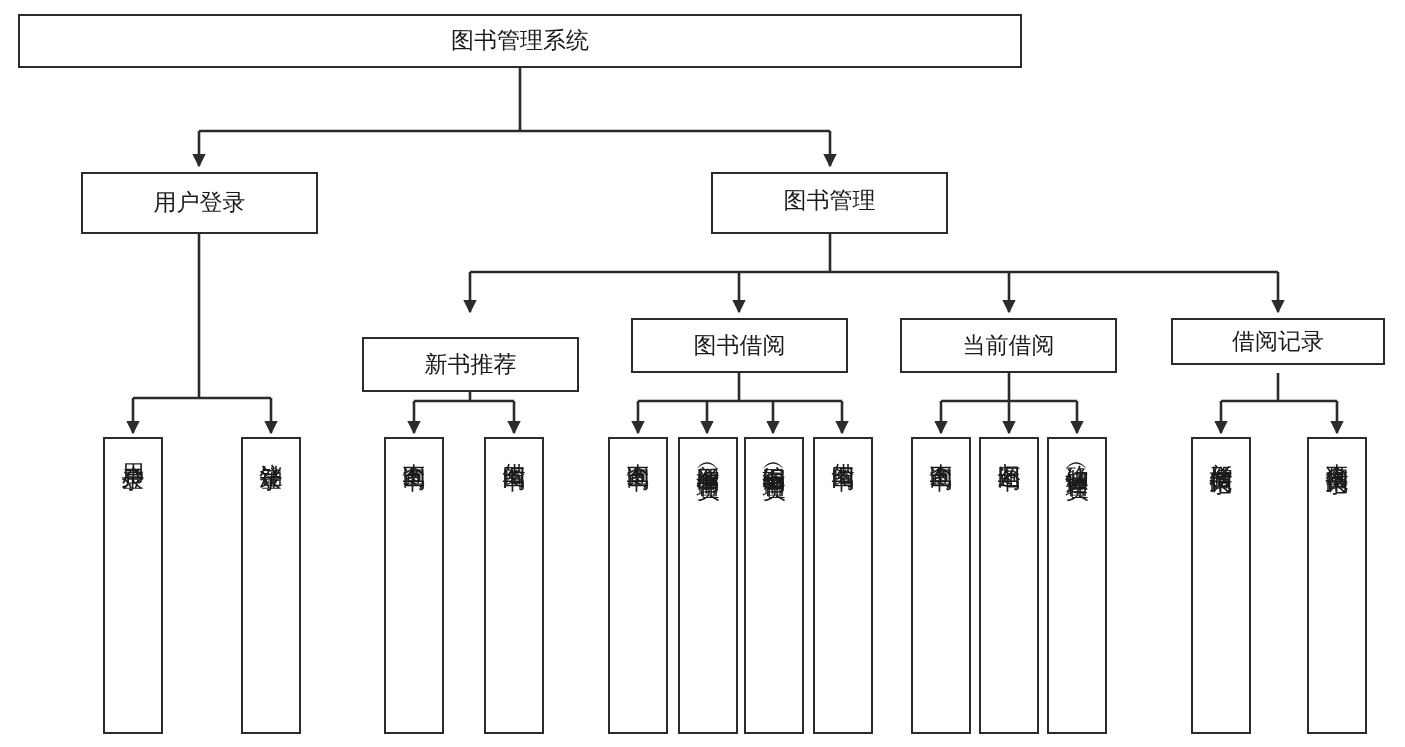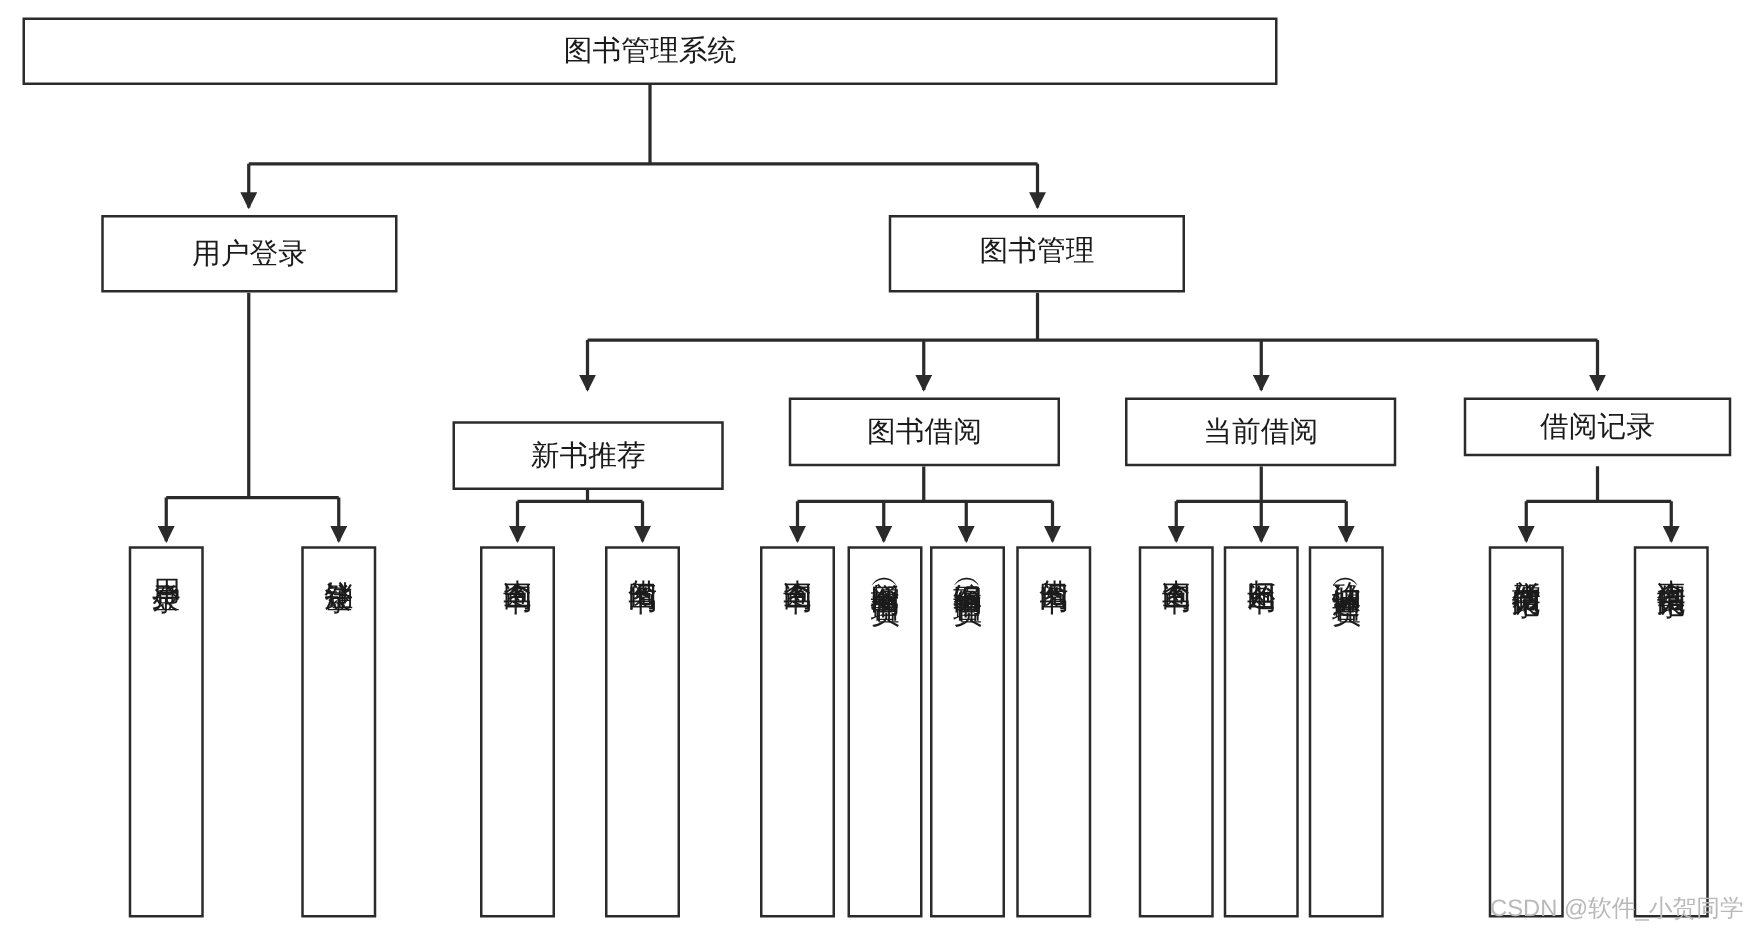--- a/index.html
+++ b/index.html
@@ -192,15 +192,14 @@
     <span class="label">确认归还（管理员）</span>
   </div>
 
   <div class="node v" style="left:1191px; top:437px; width:60px; height:297px;">
     <span class="label">新增借阅记录</span>
   </div>
   <div class="node v" style="left:1307px; top:437px; width:60px; height:297px;">
     <span class="label">查询借阅记录</span>
   </div>
 
-  <div class="watermark">CSDN @软件_小贺同学</div>
 
 </div>
 
 </body></html>

